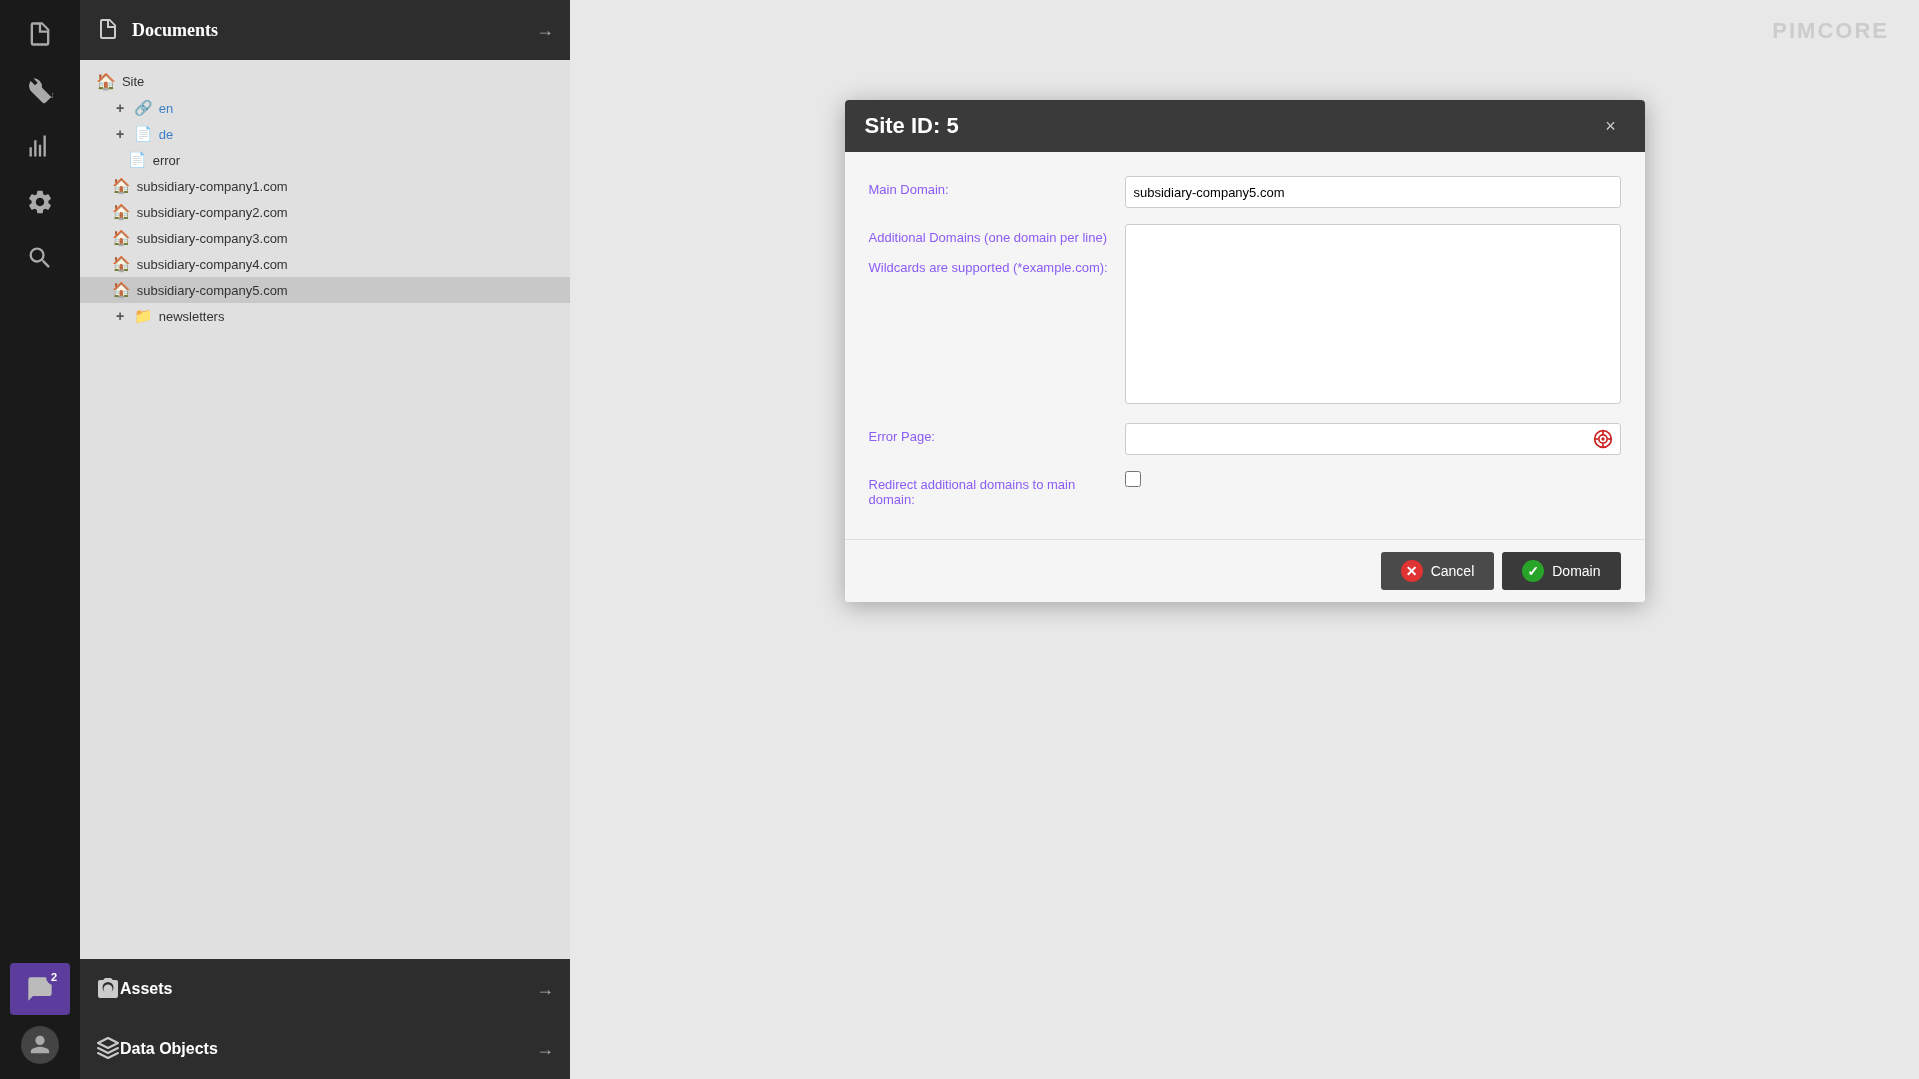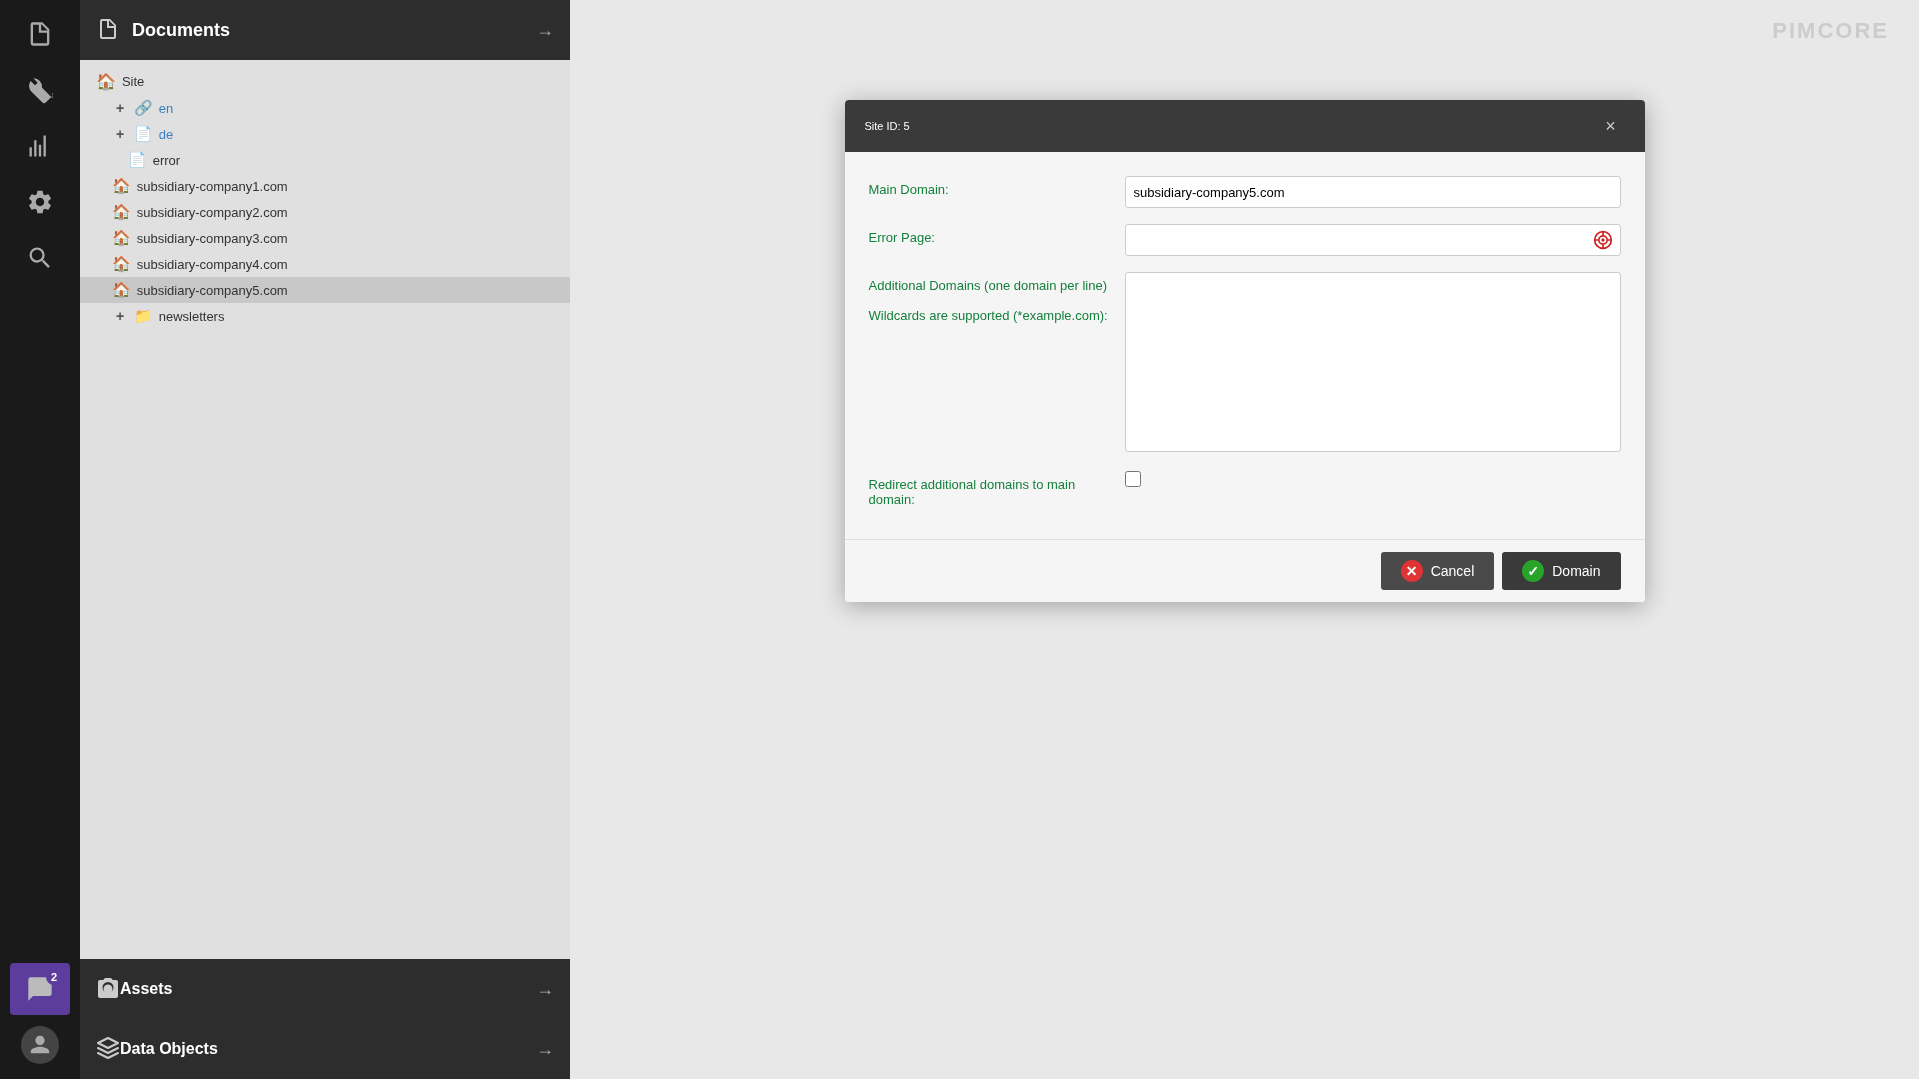--- a/index.html
+++ b/index.html
@@ -101,20 +101,21 @@
       align-items: center;
       padding: 0 16px;
       height: 60px;
       gap: 12px;
     }
     .panel-header-icon { color: #ccc; }
     .panel-header-title {
       font-size: 18px;
       font-weight: bold;
       flex: 1;
+      font-family: Liberation Serif, serif;
     }
     .panel-header-arrow { color: #aaa; font-size: 18px; cursor: pointer; }
 
     
     .tree-container {
       flex: 1;
       overflow-y: auto;
       padding: 8px 0;
     }
     .tree-item {
@@ -201,22 +202,22 @@
     .modal-header {
       background: #3a3a3a;
       color: white;
       display: flex;
       align-items: center;
       padding: 0 20px;
       height: 52px;
     }
     .modal-title {
       flex: 1;
-      font-size: 11px;
-      font-weight: normal;
+      font-size: 22px;
+      font-weight: bold;
     }
     .modal-close {
       cursor: pointer;
       font-size: 18px;
       color: #ccc;
       width: 28px;
       height: 28px;
       display: flex;
       align-items: center;
       justify-content: center;
@@ -229,21 +230,21 @@
 
     .form-row {
       display: flex;
       align-items: flex-start;
       margin-bottom: 16px;
       gap: 16px;
     }
     .form-label {
       width: 240px;
       padding-top: 6px;
-      color: #15803d;
+      color: #8b5cf6;
       font-size: 13px;
       flex-shrink: 0;
     }
     .form-field {
       flex: 1;
     }
     .form-input {
       width: 100%;
       height: 32px;
       border: 1px solid #ccc;
@@ -499,20 +500,29 @@
         <span class="modal-title">Site ID: 5</span>
         <span class="modal-close">×</span>
       </div>
 
       <div class="modal-body">
 
         <div class="form-row">
           <div class="form-label">Main Domain:</div>
           <div class="form-field">
             <input type="text" class="form-input" value="subsidiary-company5.com" style="">
+          </div>
+        </div>
+
+        <div class="form-row">
+          <div class="form-label" style="white-space:pre-line;">Additional Domains (one domain per line)
+
+Wildcards are supported (*example.com):</div>
+          <div class="form-field">
+            <textarea class="form-textarea" style=""></textarea>
           </div>
         </div>
 
         <div class="form-row">
           <div class="form-label">Error Page:</div>
           <div class="form-field">
             <div class="error-page-row">
               <input type="text" class="error-page-input" style="">
               <span class="target-icon">
                 <svg viewBox="0 0 24 24" width="20" height="20">
@@ -523,29 +533,20 @@
                   <line x1="12" y1="18" x2="12" y2="22" stroke="#cc2222" stroke-width="2"></line>
                   <line x1="2" y1="12" x2="6" y2="12" stroke="#cc2222" stroke-width="2"></line>
                   <line x1="18" y1="12" x2="22" y2="12" stroke="#cc2222" stroke-width="2"></line>
                 </svg>
               </span>
             </div>
           </div>
         </div>
 
         <div class="form-row">
-          <div class="form-label" style="white-space:pre-line;">Additional Domains (one domain per line)
-
-Wildcards are supported (*example.com):</div>
-          <div class="form-field">
-            <textarea class="form-textarea" style=""></textarea>
-          </div>
-        </div>
-
-        <div class="form-row">
           <div class="form-label">Redirect additional domains to main domain:</div>
           <div class="form-field">
             <div class="checkbox-row">
               <input type="checkbox" class="form-checkbox" style="">
             </div>
           </div>
         </div>
       </div>
 
       <div class="modal-footer">

